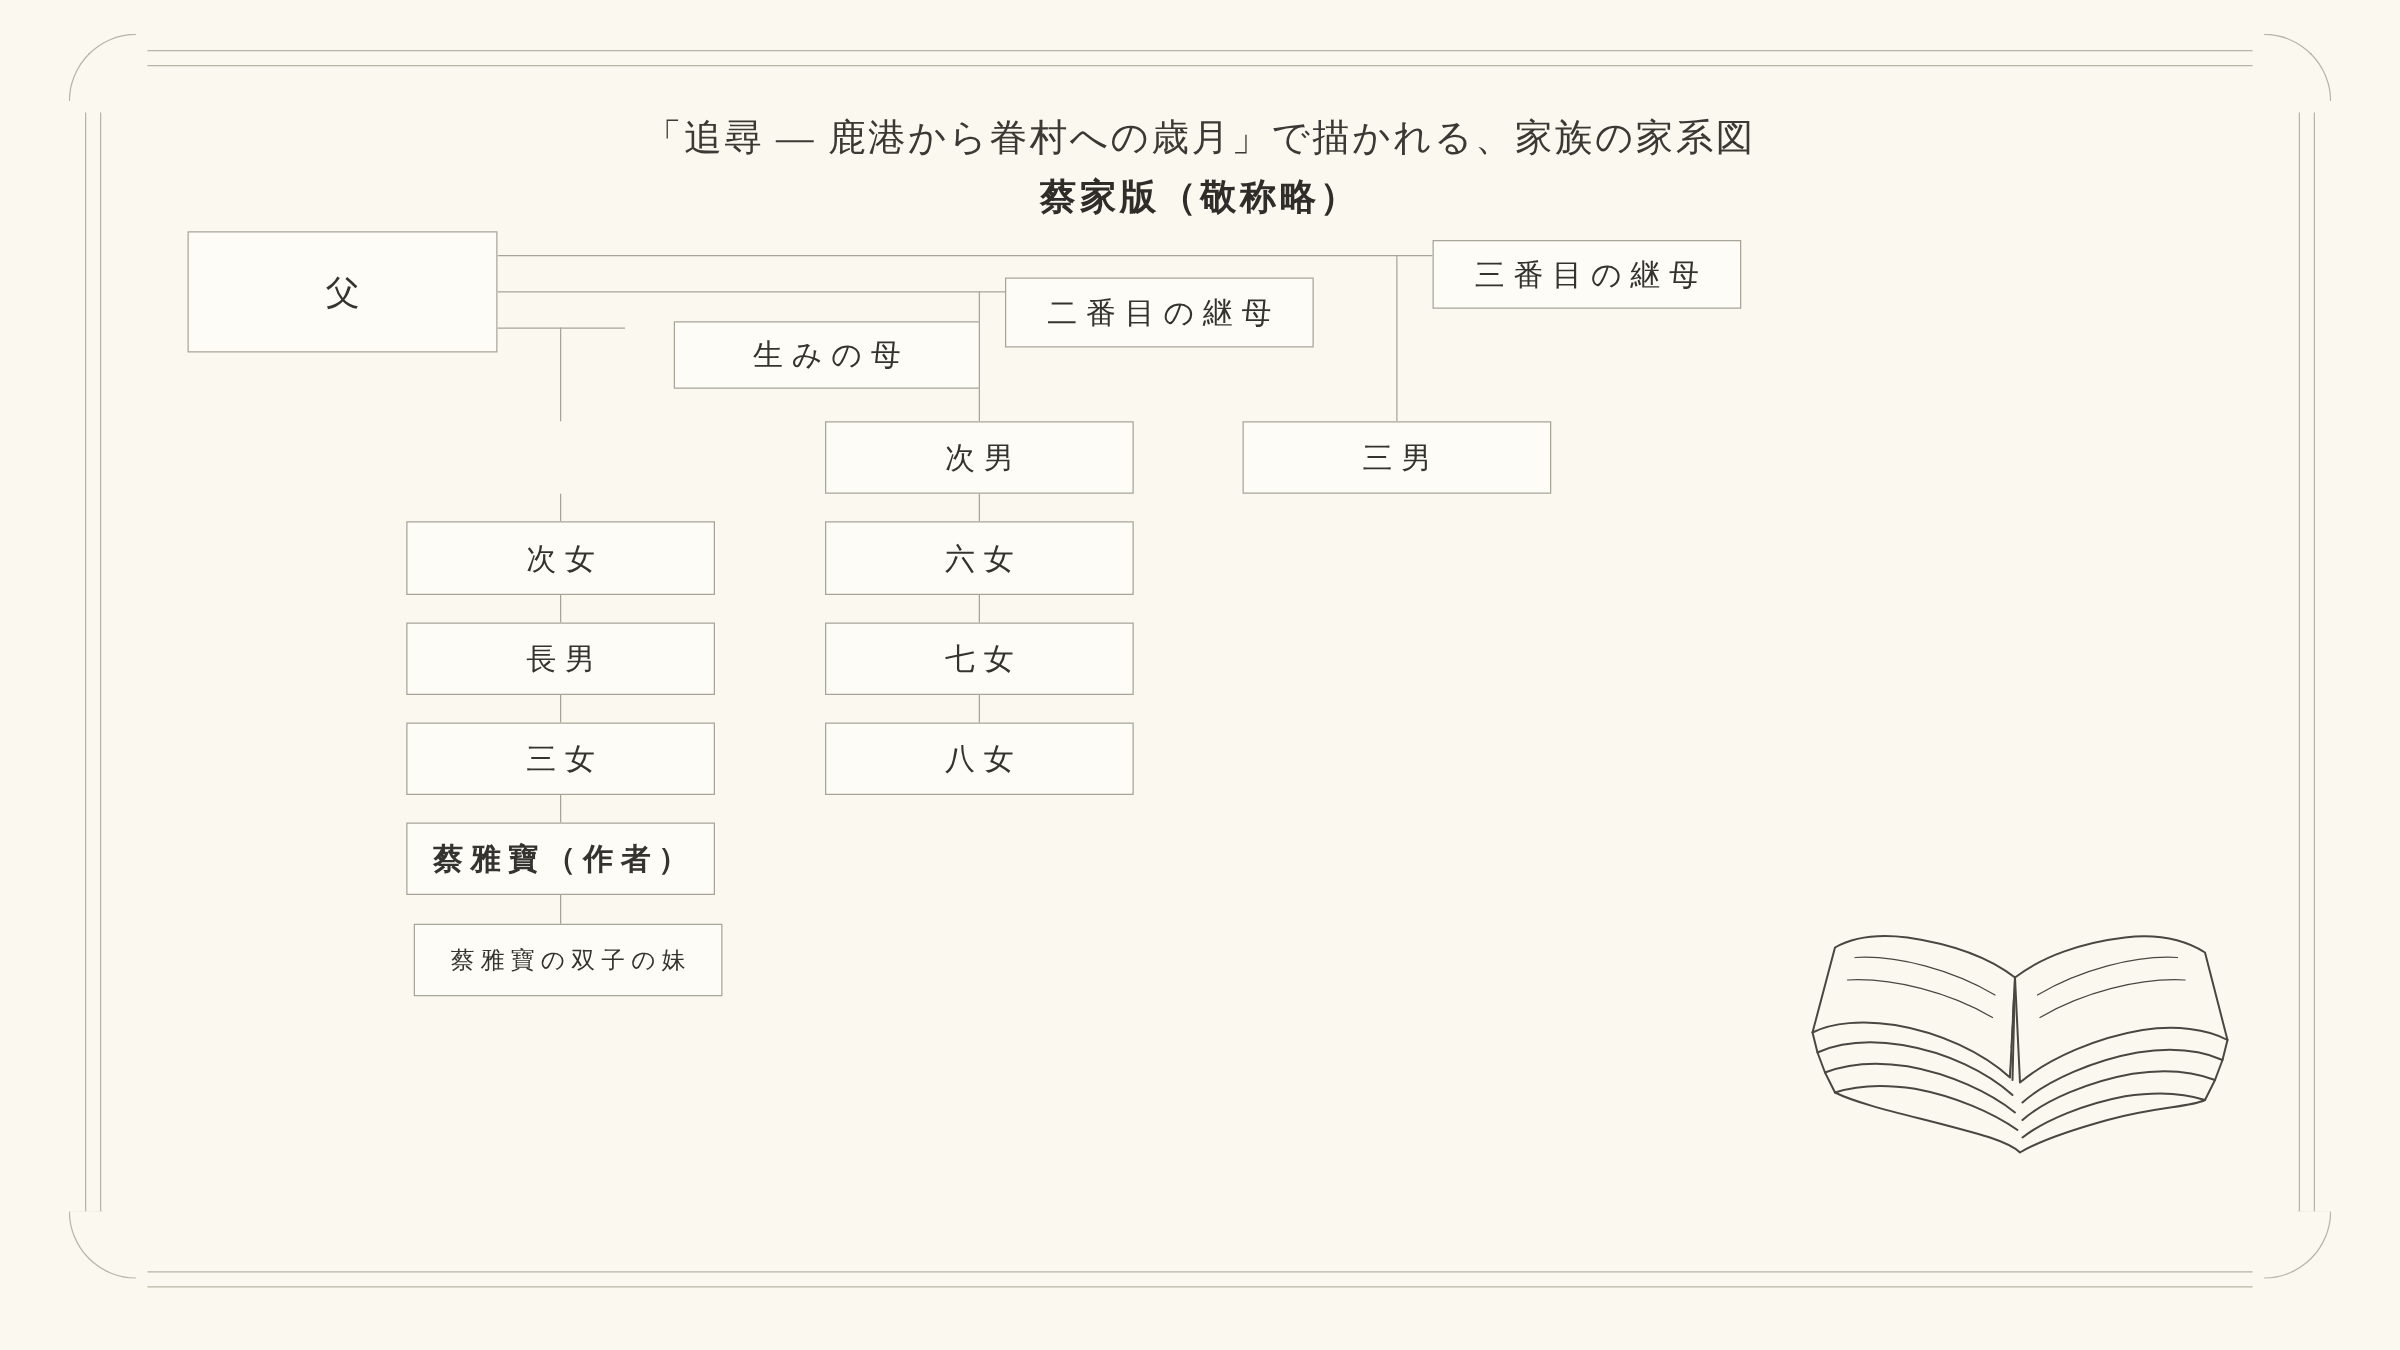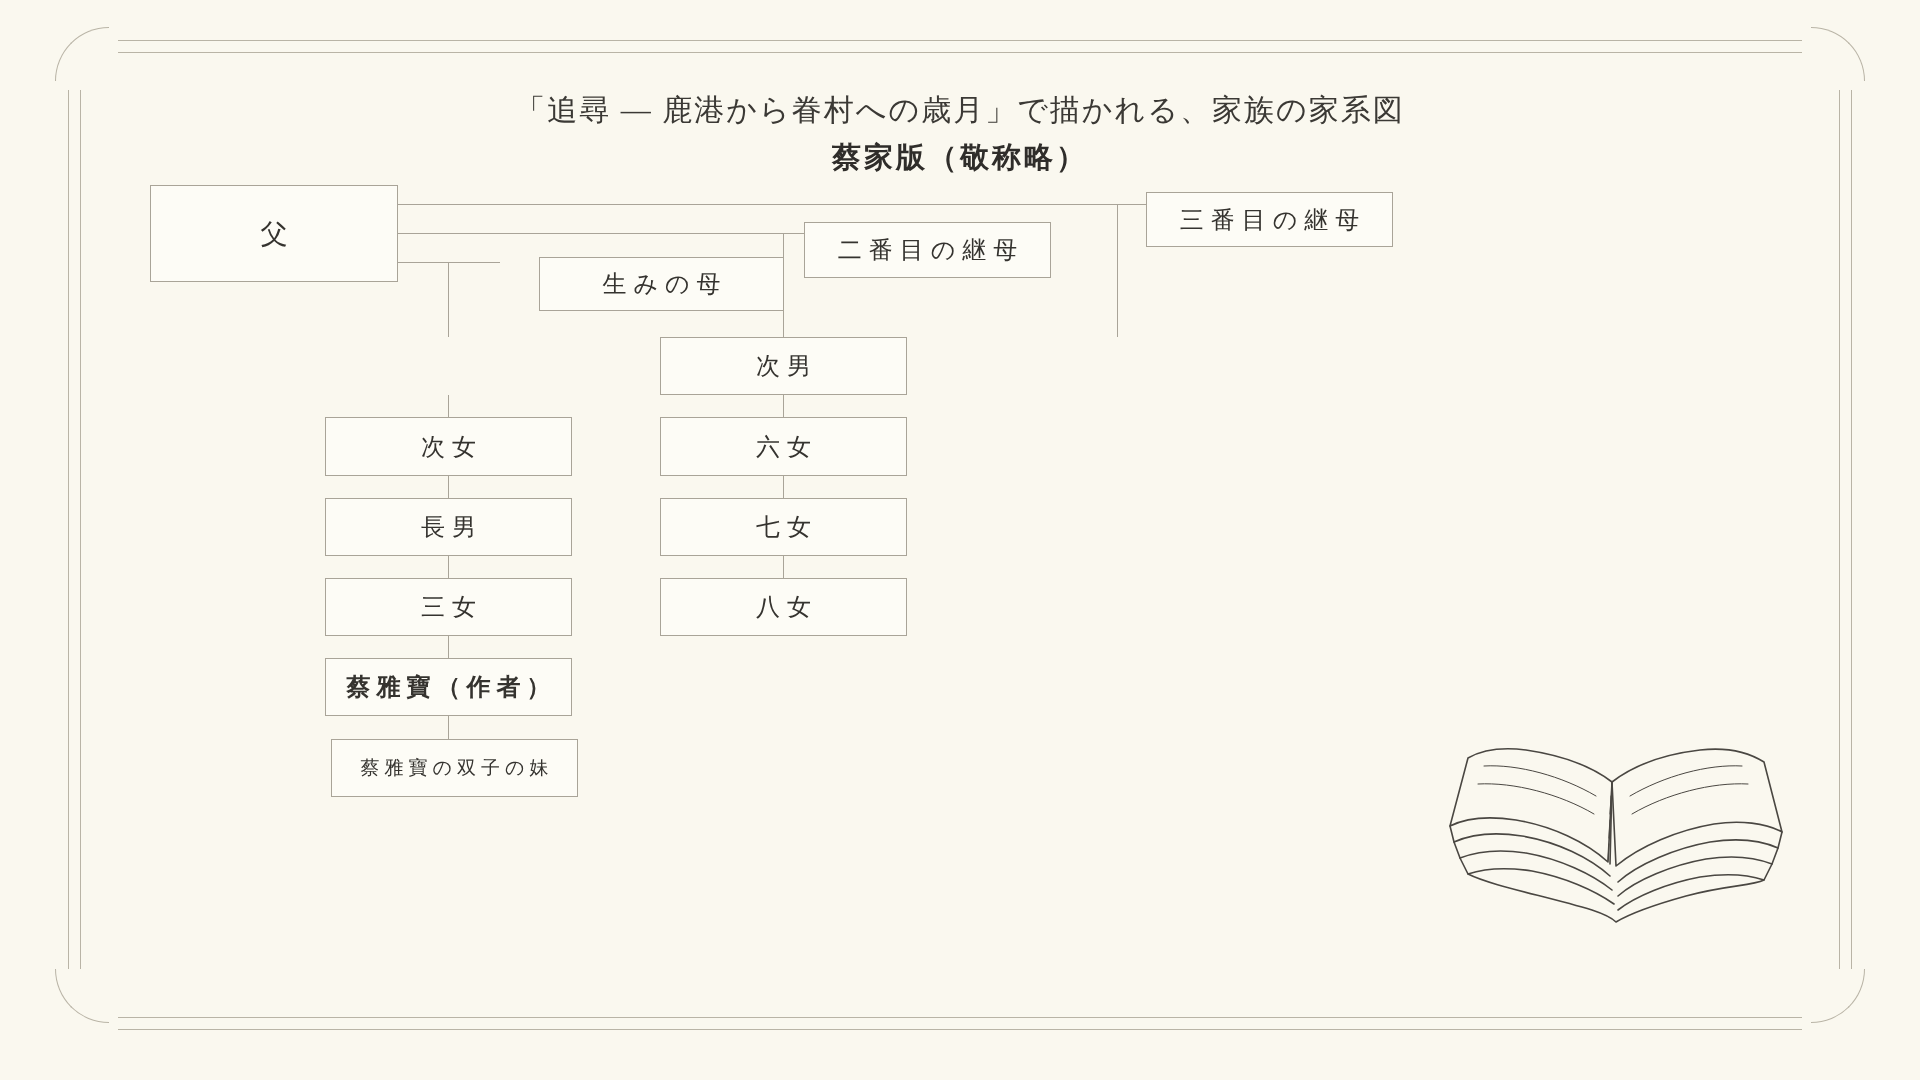--- a/index.html
+++ b/index.html
@@ -129,20 +129,21 @@
   <div class="node" style="left:325px;top:498px;width:247px;height:58px;">長男</div>
   <div class="node" style="left:325px;top:578px;width:247px;height:58px;text-align:center;">三女</div>
   <div class="node bold" style="left:325px;top:658px;width:247px;height:58px;">蔡雅寶（作者）</div>
   <div class="node small" style="left:331px;top:739px;width:247px;height:58px;">蔡雅寶の双子の妹</div>
 
   <div class="node" style="left:660px;top:337px;width:247px;height:58px;">次男</div>
   <div class="node" style="left:660px;top:417px;width:247px;height:59px;">六女</div>
   <div class="node" style="left:660px;top:498px;width:247px;height:58px;">七女</div>
   <div class="node" style="left:660px;top:578px;width:247px;height:58px;">八女</div>
 
+  <div class="node" style="left:994px;top:337px;width:247px;height:58px;">三男</div>
 
   <svg id="book-illustration" viewBox="0 0 350 230">
     <g fill="none" stroke="#4a4742" stroke-width="1.6" stroke-linecap="round" stroke-linejoin="round">
 
       <path d="M172 72 C150 55 120 45 86 40 C62 37 42 40 28 48
                L10 116 C26 108 50 106 76 110 C112 116 146 132 168 152 Z"></path>
 
       <path d="M172 72 C194 55 226 44 260 40 C286 37 308 42 324 52
                L342 122 C326 113 300 110 274 114 C238 120 200 136 176 156 Z"></path>
 

